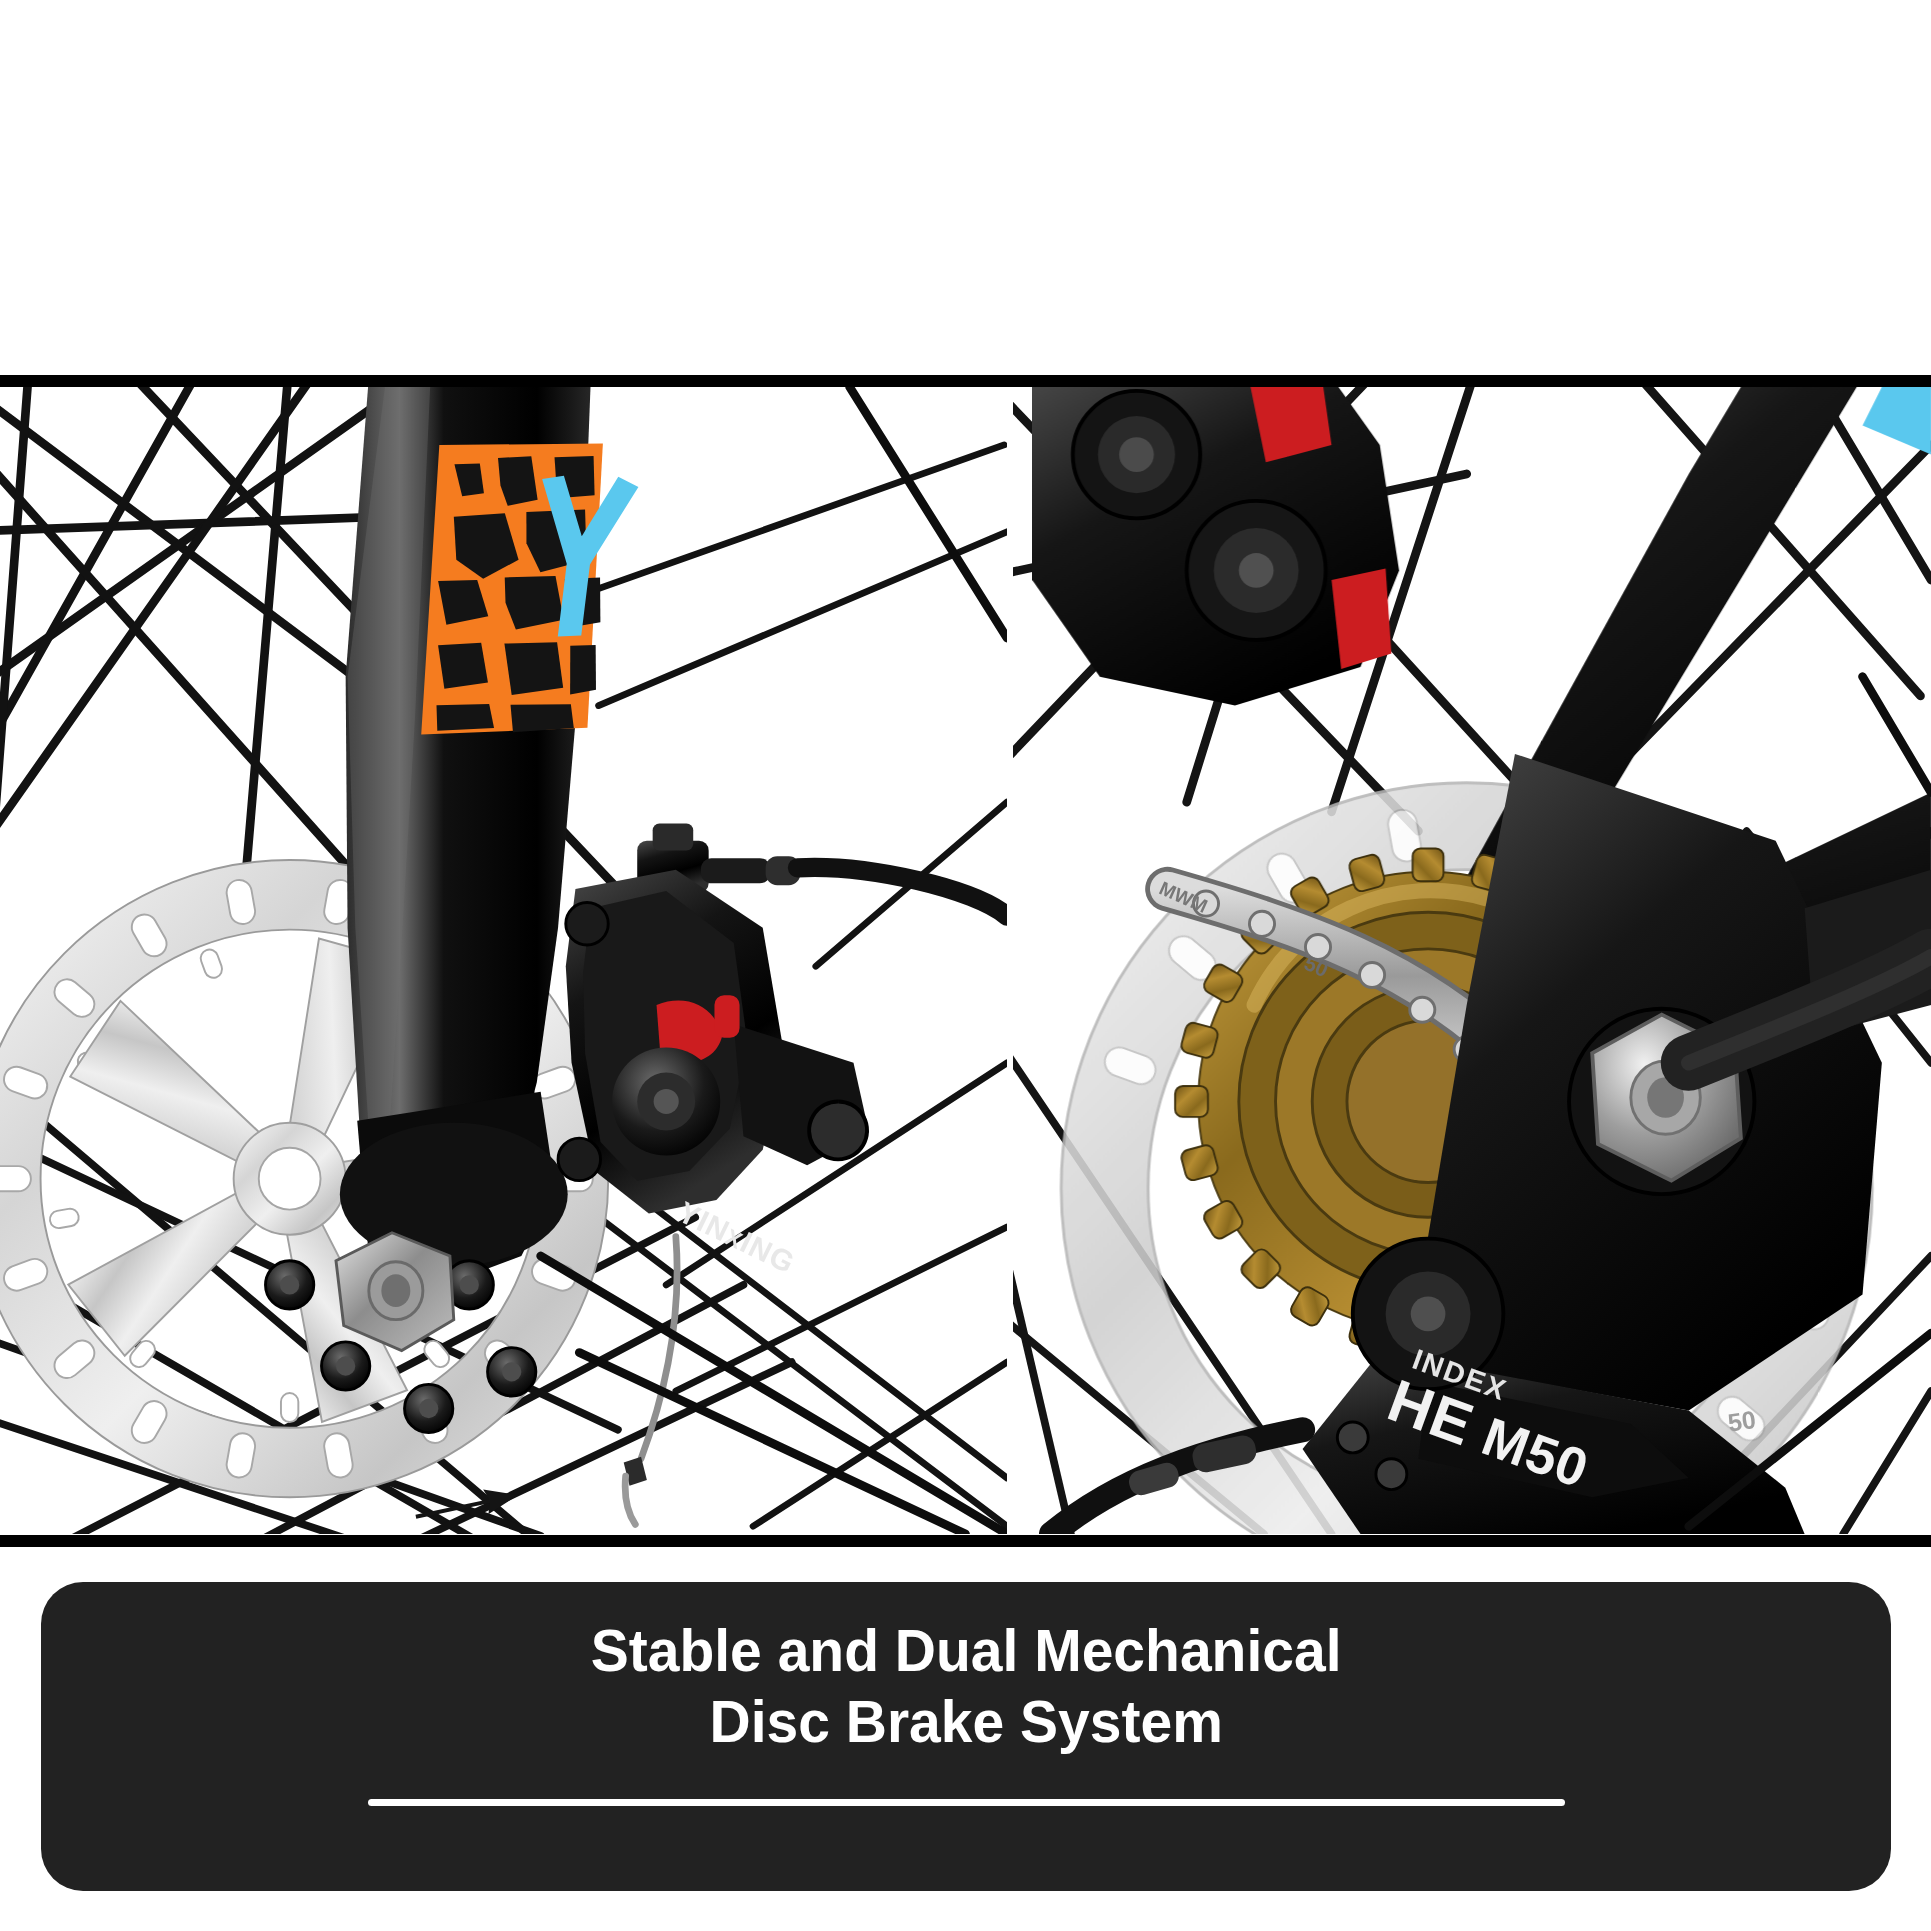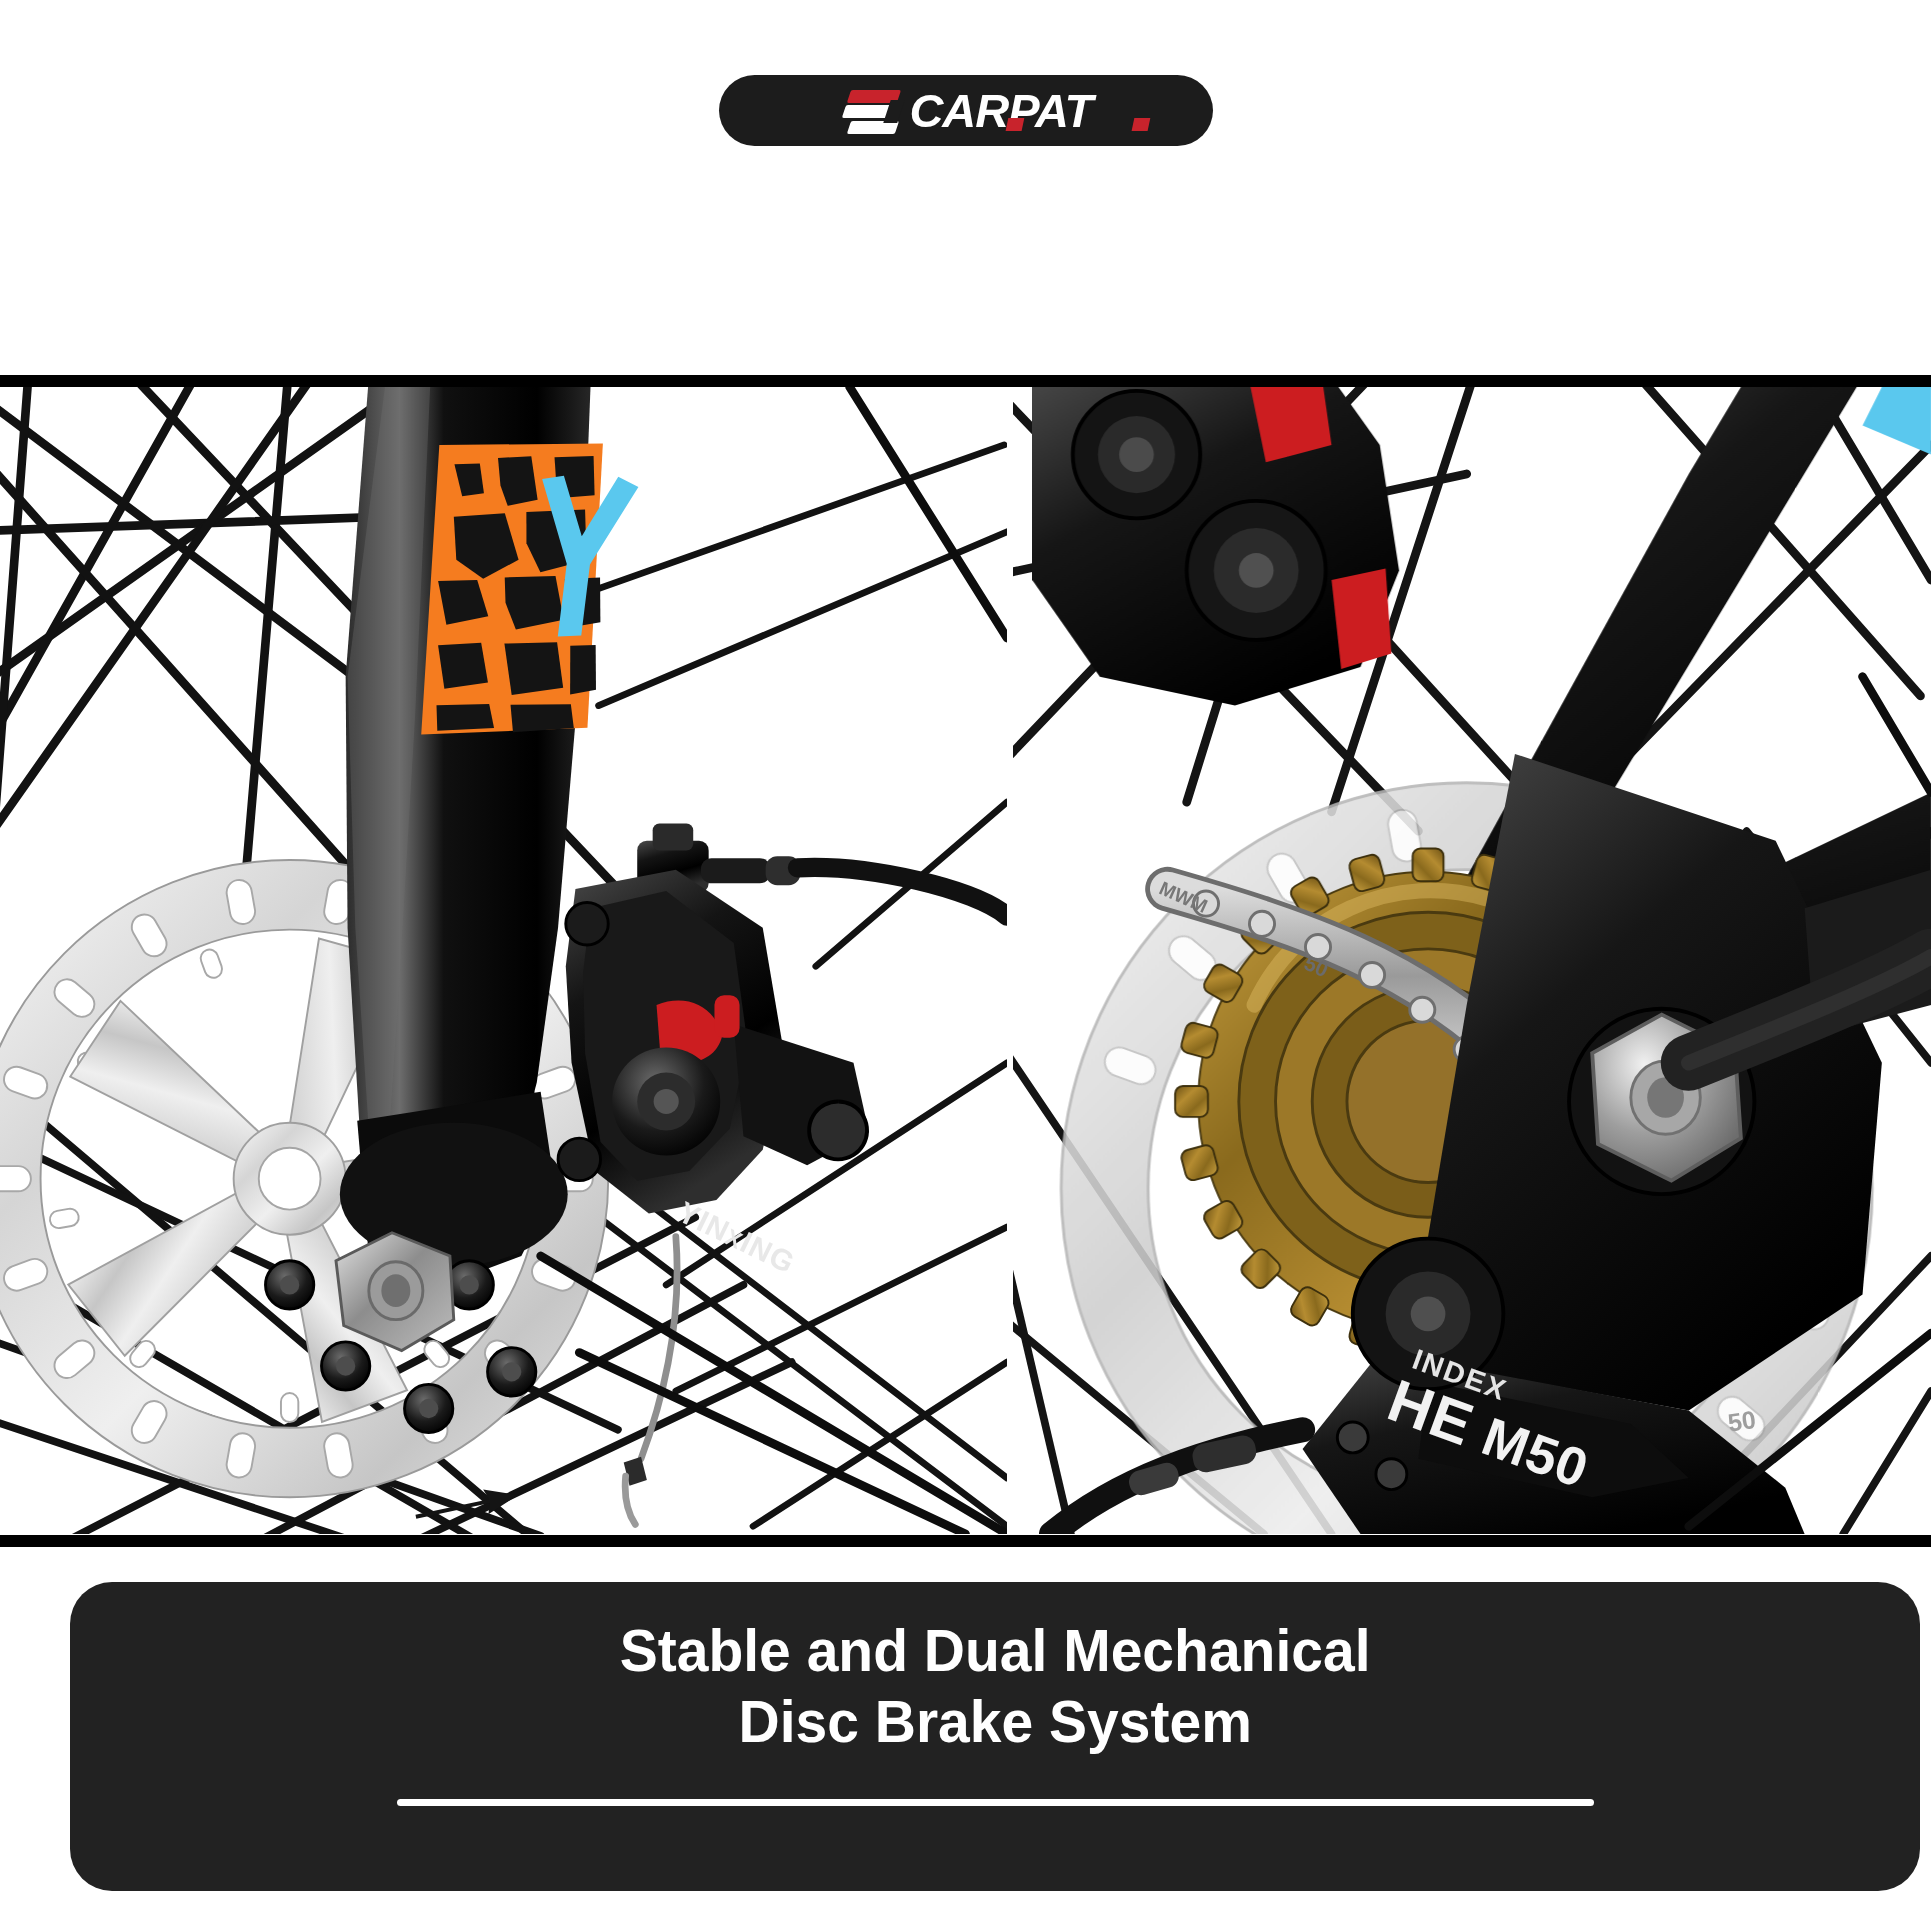--- a/index.html
+++ b/index.html
@@ -68,54 +68,39 @@
   .photo-left  { left:0px;    width:1007px; }
   .photo-right { left:1013px; width:918px; }
   .panel-gap { position:absolute; left:1007px; top:0; width:5.8px; height:1147px; background:#fff; z-index:40; }
 
   svg.scene { display:block; width:100%; height:100%; }
 
   
   .caption-box {
     position:absolute; left:41px; top:1582px; width:1850px; height:309px;
     background:#222222; border-radius:42px;
-    display:flex; flex-direction:column; align-items:center;margin-left:29px;
+    display:flex; flex-direction:column; align-items:center;
   }
   .cap-line {
     color:#ffffff; font-family:"Liberation Sans", sans-serif;
     font-weight:bold; font-size:60px; line-height:71px; letter-spacing:0px;
     white-space:nowrap; transform:scaleX(0.95);
   }
   .cap-line.l1 { margin-top:33px; }
   .cap-underline {
     margin-top:42px; width:1197px; height:6.8px; background:#ffffff; border-radius:3.9px;
   }
 </style>
 </head>
 <body>
 
 <div class="page">
 
   <div class="header">
 
-    <div class="logo-badge">
-      <div class="logo-inner">
-        <span class="logo-mark">
-          <span class="bar b1"></span>
-          <span class="bar b2"></span>
-          <span class="bar b3"></span>
-          <span class="hook"></span>
-        </span>
-        <span class="logo-word">
-          <span>CARPAT</span>
-          <span class="dot1"></span>
-          <span class="dot2"></span>
-        </span>
-      </div>
-    </div>
 
   </div>
 
   <div class="photo-band">
 
     <div class="photo photo-left">
       <svg class="scene" viewBox="0 0 1043 1188" preserveAspectRatio="xMidYMid slice">
         <defs>
           <linearGradient id="forkG" x1="0" y1="0" x2="1" y2="0">
             <stop offset="0%" stop-color="#2b2b2b"></stop>

